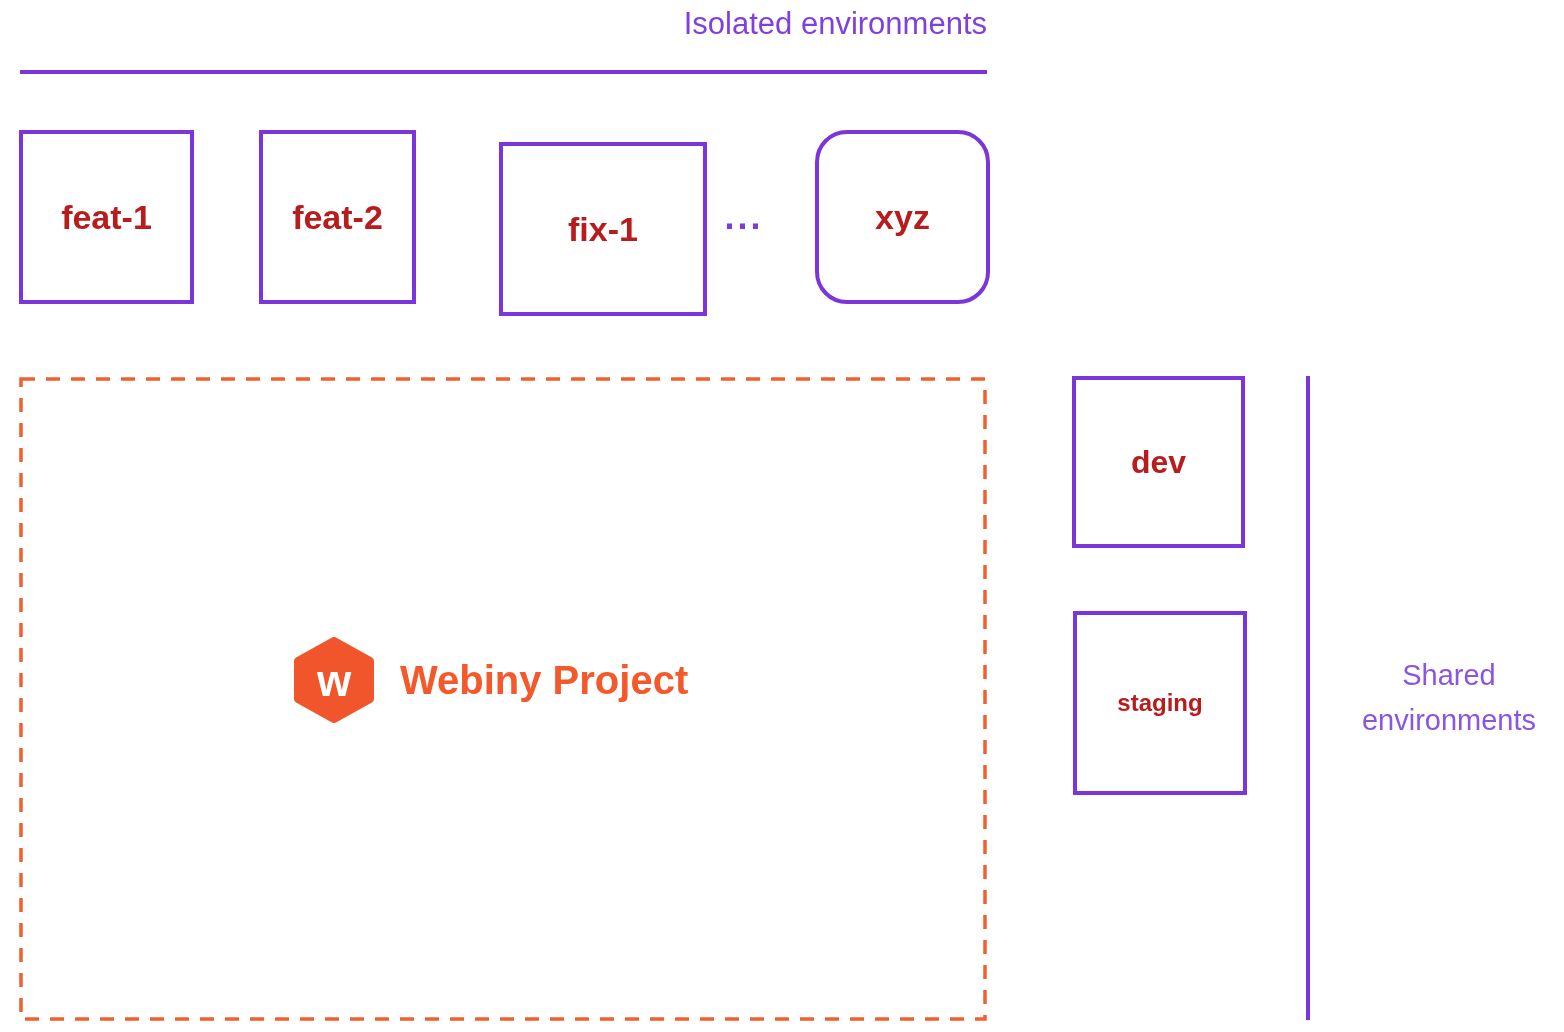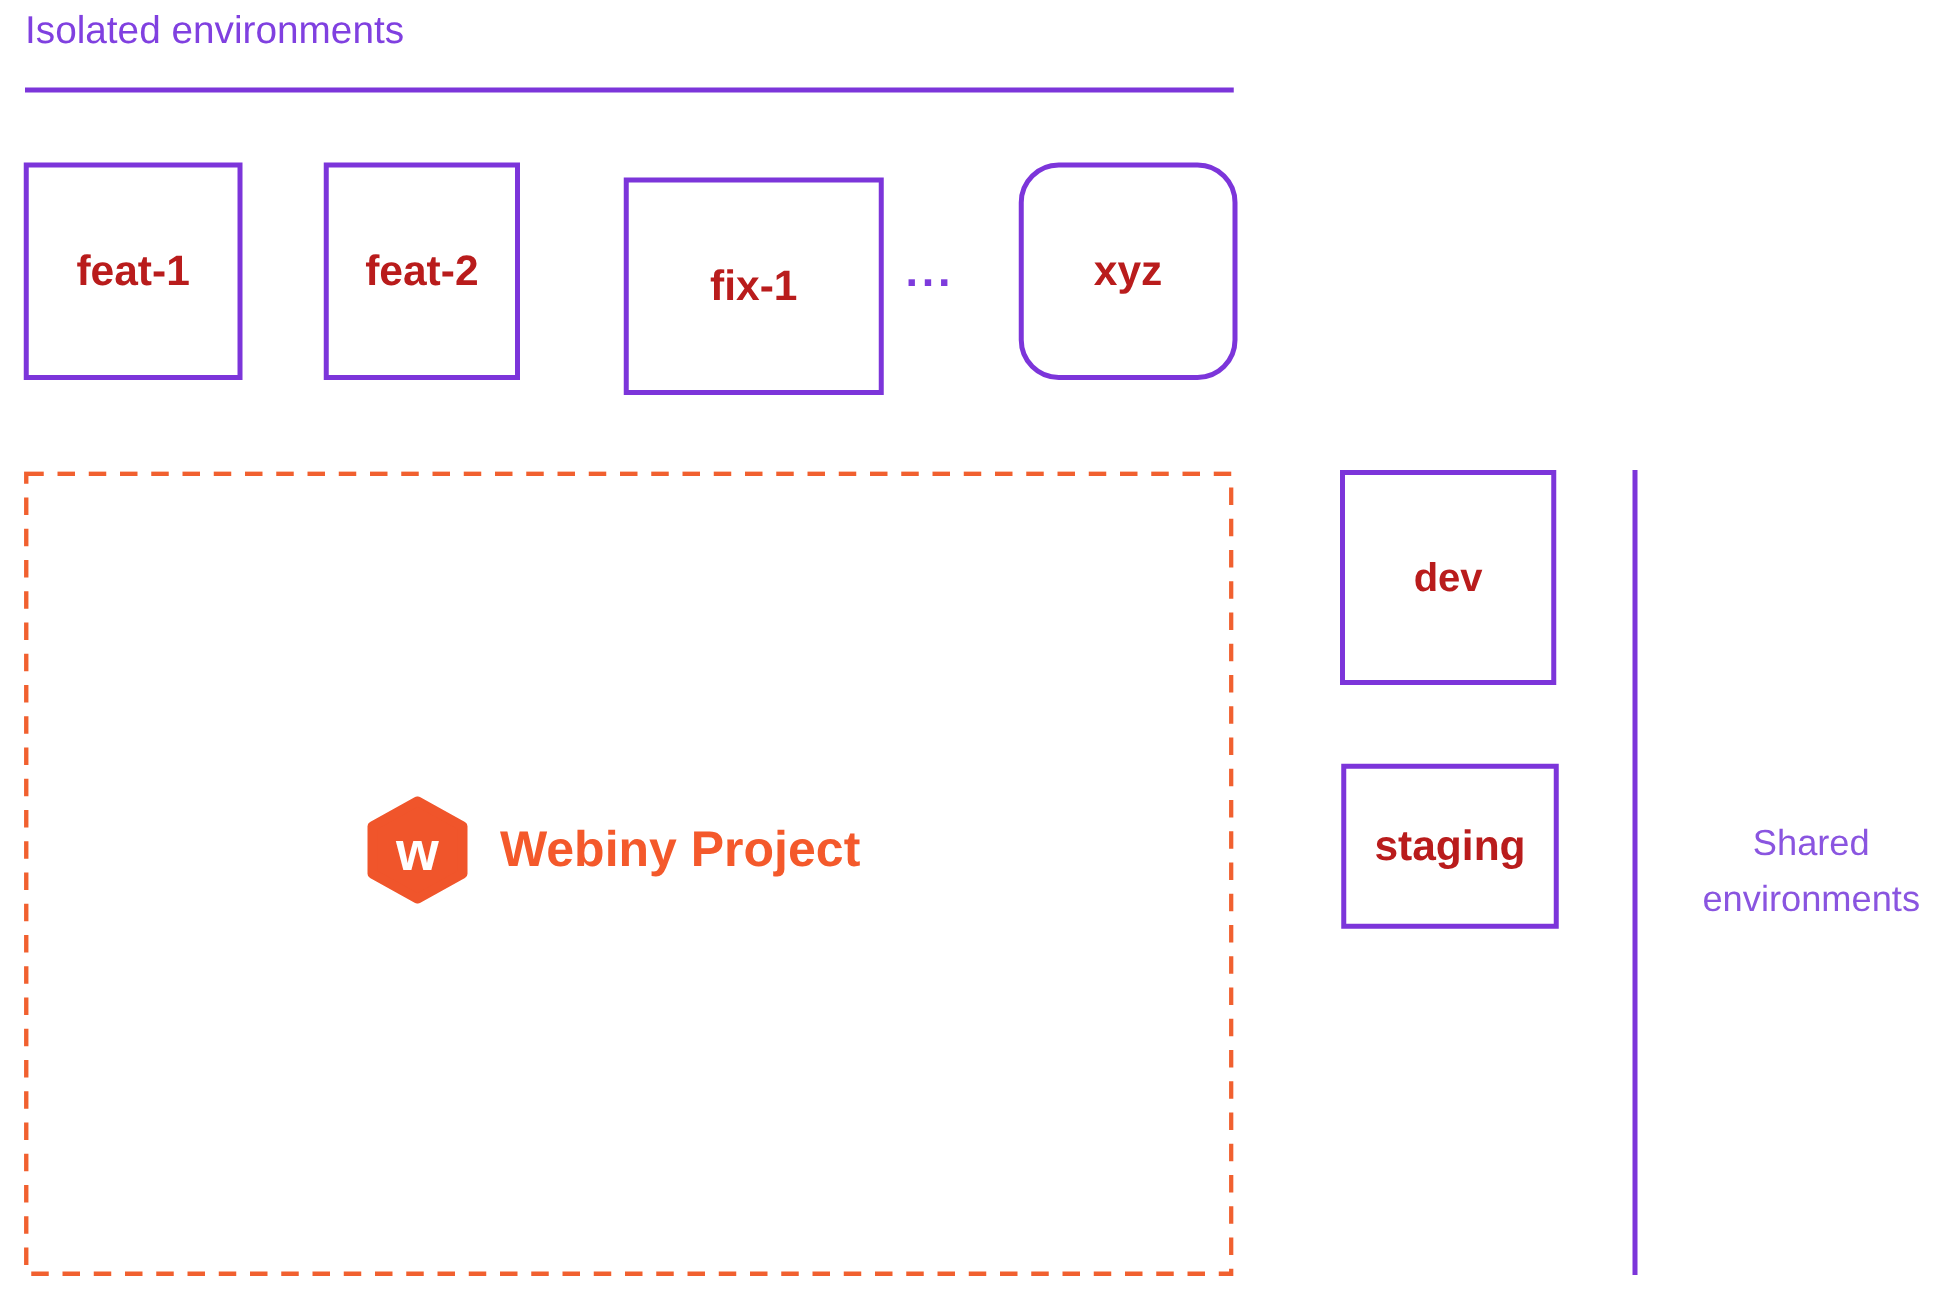--- a/index.html
+++ b/index.html
@@ -15,21 +15,21 @@
     background: #ffffff;
     overflow: hidden;
   }
 
   
   .iso-title {
     position: absolute;
     left: 20px;
     top: 6px;
     width: 967px;
-    text-align: left;
+    text-align: right;
     font-size: 31px;
     font-weight: 400;
     color: #8040e0;
   }
   .iso-line {
     position: absolute;
     left: 20px;
     top: 70px;
     width: 967px;
     height: 4px;
@@ -83,21 +83,21 @@
   .project-label {
     margin-left: 24px;
     font-size: 40px;
     font-weight: 700;
     color: #f4592b;
     white-space: nowrap;
   }
 
   
   #box-dev     { left: 1072px; top: 376px; width: 173px; height: 172px; font-size: 32px; }
-  #box-staging { left: 1073px; top: 611px; width: 174px; height: 132px; font-size: 34px; align-items: center; }
+  #box-staging { left: 1073px; top: 611px; width: 174px; height: 184px; font-size: 24px; align-items: center; }
   #box-prod    { left: 1072px; top: 848px; width: 173px; height: 174px; font-size: 32px; }
   .shared-line {
     position: absolute;
     left: 1306px;
     top: 376px;
     width: 4px;
     height: 644px;
     background: #7c35da;
   }
   .shared-title {

